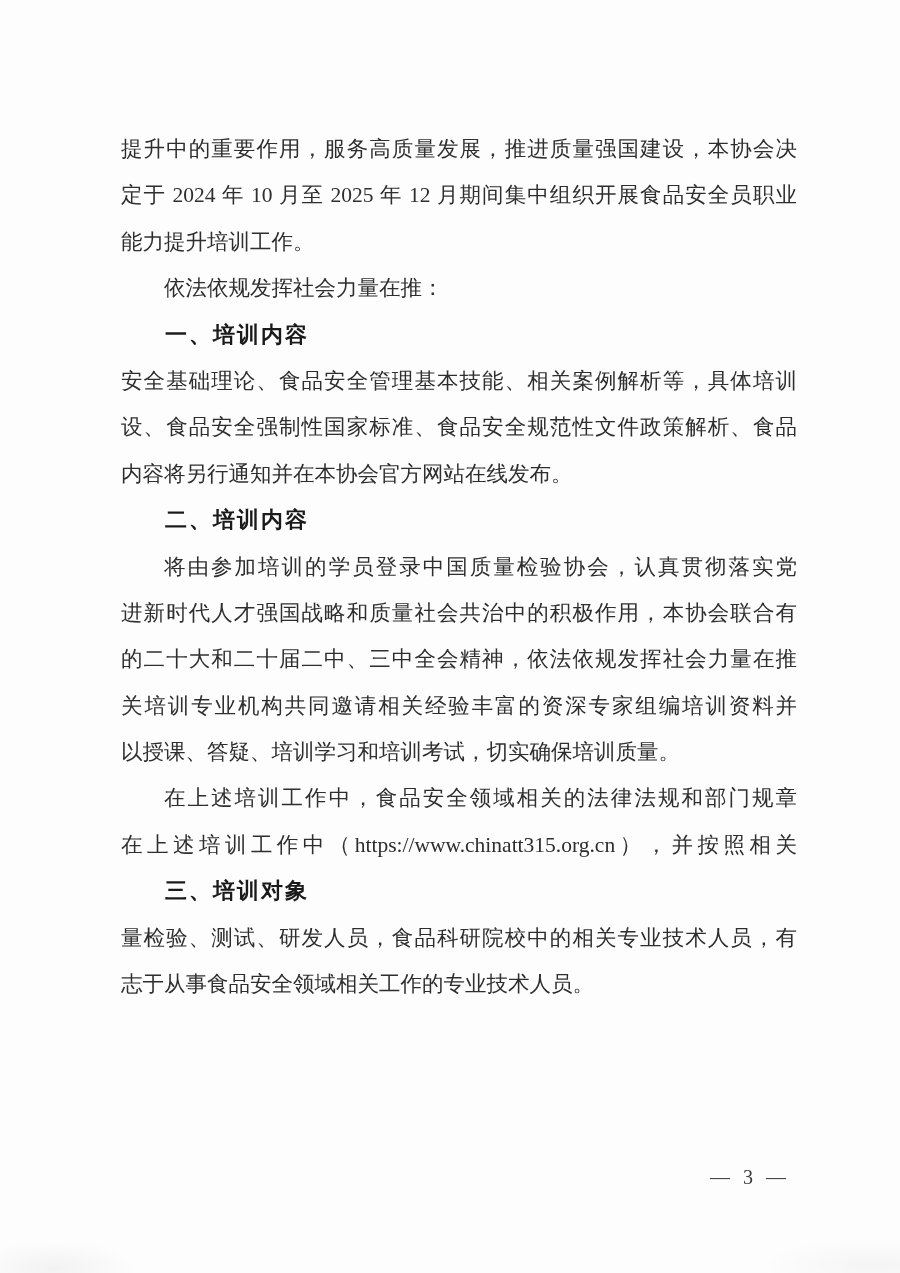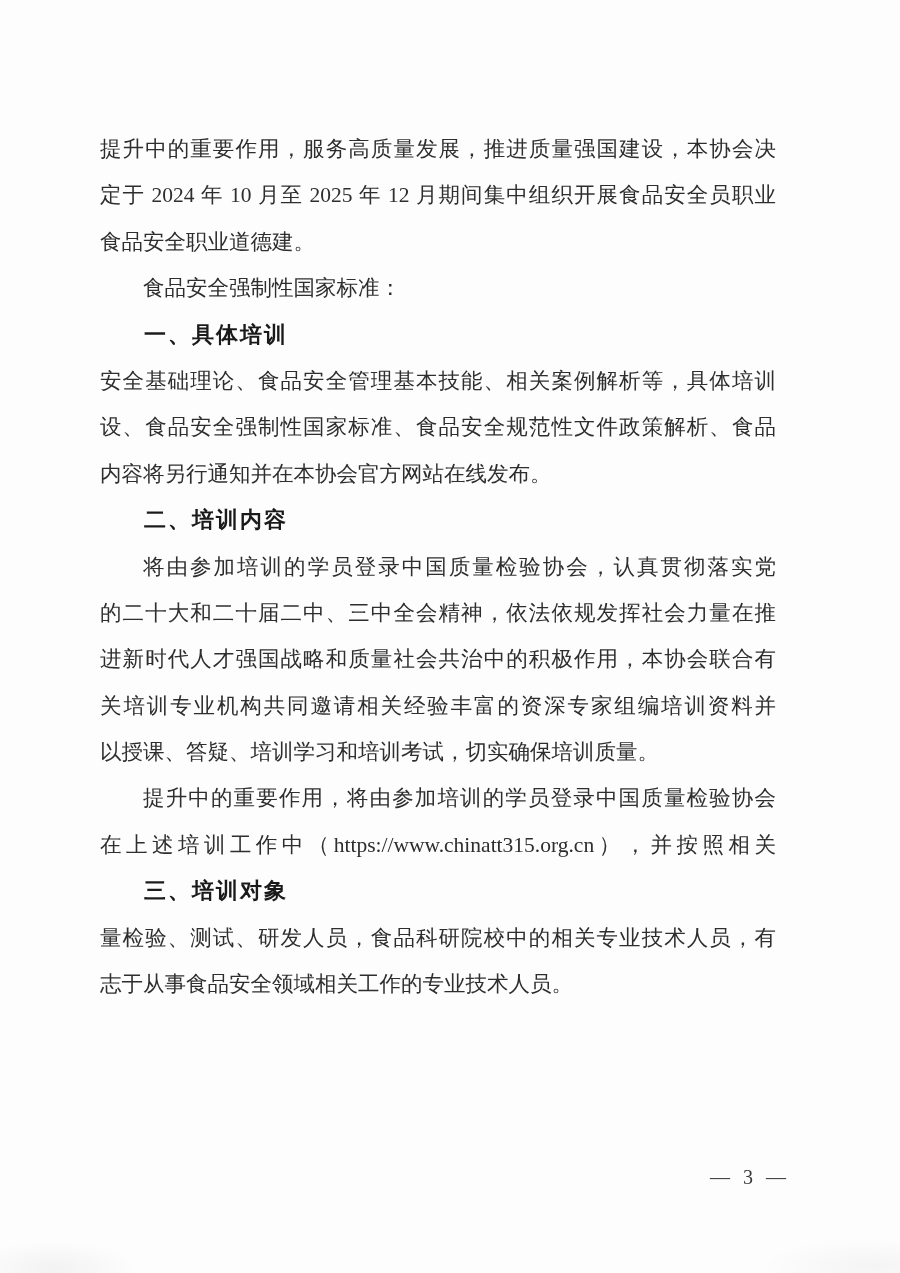--- a/index.html
+++ b/index.html
@@ -24,21 +24,21 @@
     left: 0; right: 0; bottom: 0;
     height: 90px;
     background:
       radial-gradient(120px 40px at 6% 95%, rgba(0,0,0,0.045), rgba(0,0,0,0) 70%),
       radial-gradient(160px 40px at 97% 92%, rgba(0,0,0,0.035), rgba(0,0,0,0) 70%);
     pointer-events: none;
   }
   .text-block {
     position: absolute;
     top: 126px;
-    left: 100px;
+    left: 121px;
     width: 676px;
     font-size: 21.5px;
     line-height: 46.4px;
   }
   .line {
     height: 46.4px;
     overflow: hidden;
   }
   
   .j {
@@ -67,33 +67,33 @@
     white-space: nowrap;
   }
 </style>
 </head>
 <body>
 
 <div class="page">
   <div class="text-block">
     <div class="line j">提升中的重要作用，服务高质量发展，推进质量强国建设，本协会决</div>
     <div class="line j">定于 2024 年 10 月至 2025 年 12 月期间集中组织开展食品安全员职业</div>
-    <div class="line">食品安全职业道德建。</div>
-    <div class="line ind">食品安全强制性国家标准：</div>
-    <div class="line ind h">一、具体培训</div>
+    <div class="line">能力提升培训工作。</div>
+    <div class="line ind">依法依规发挥社会力量在推：</div>
+    <div class="line ind h">一、培训内容</div>
     <div class="line j">安全基础理论、食品安全管理基本技能、相关案例解析等，具体培训</div>
     <div class="line j">设、食品安全强制性国家标准、食品安全规范性文件政策解析、食品</div>
     <div class="line">内容将另行通知并在本协会官方网站在线发布。</div>
     <div class="line ind h">二、培训内容</div>
     <div class="line ind j">将由参加培训的学员登录中国质量检验协会，认真贯彻落实党</div>
+    <div class="line j">进新时代人才强国战略和质量社会共治中的积极作用，本协会联合有</div>
     <div class="line j">的二十大和二十届二中、三中全会精神，依法依规发挥社会力量在推</div>
-    <div class="line j">进新时代人才强国战略和质量社会共治中的积极作用，本协会联合有</div>
     <div class="line j">关培训专业机构共同邀请相关经验丰富的资深专家组编培训资料并</div>
     <div class="line">以授课、答疑、培训学习和培训考试，切实确保培训质量。</div>
-    <div class="line ind j">提升中的重要作用，将由参加培训的学员登录中国质量检验协会</div>
+    <div class="line ind j">在上述培训工作中，食品安全领域相关的法律法规和部门规章</div>
     <div class="line j">在上述培训工作中（https://www.chinatt315.org.cn），并按照相关</div>
     <div class="line ind h">三、培训对象</div>
     <div class="line j">量检验、测试、研发人员，食品科研院校中的相关专业技术人员，有</div>
     <div class="line">志于从事食品安全领域相关工作的专业技术人员。</div>
   </div>
 
   <div class="page-num">— 3 —</div>
 </div>
 
 </body></html>

